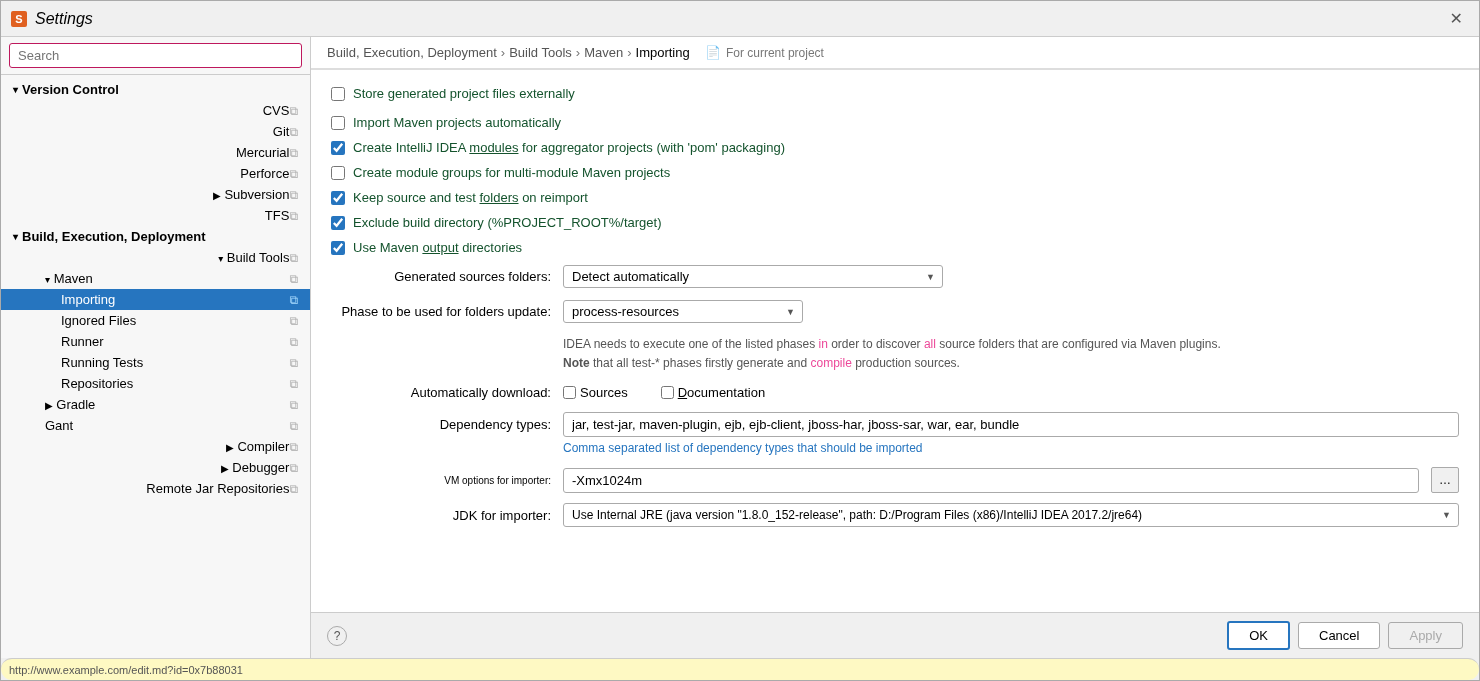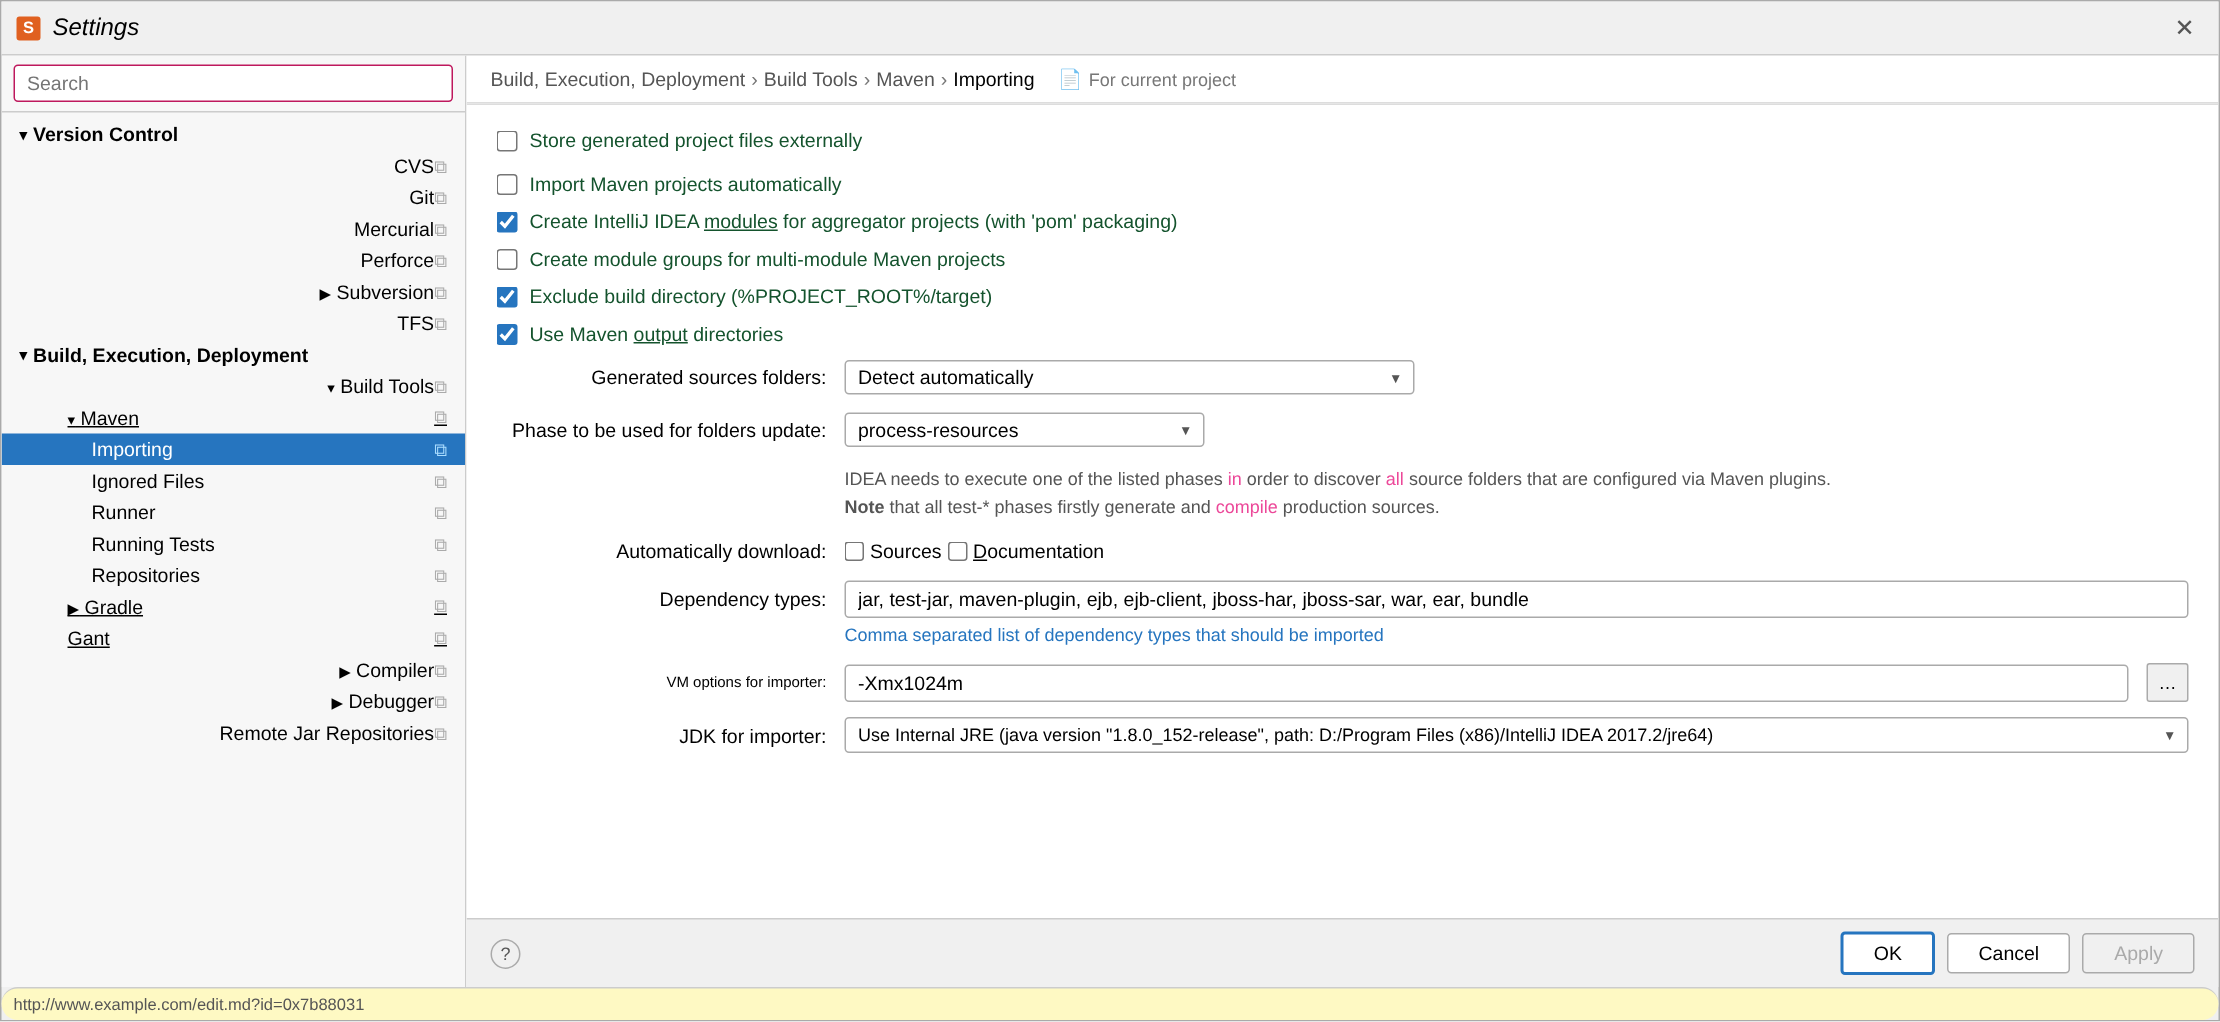--- a/index.html
+++ b/index.html
@@ -97,23 +97,23 @@
       align-items: center;
       justify-content: flex-end;
       font-size: 13px;
       color: #000;
     }
 
     .tree-item-inner {
       padding: 3px 12px 3px 44px;
       cursor: pointer;
       display: flex;
+      align-items: center;
       justify-content: space-between;
       font-size: 13px;
-      text-decoration: underline;
     }
 
     .tree-item-innermost {
       padding: 3px 12px 3px 60px;
       cursor: pointer;
       display: flex;
       align-items: center;
       justify-content: space-between;
       font-size: 13px;
     }
@@ -264,21 +264,21 @@
 
     .auto-download-label {
       font-size: 13px;
       min-width: 220px;
       text-align: right;
     }
 
     .auto-download-checks {
       display: flex;
       align-items: center;
-      gap: 4px;
+      gap: 33px;
     }
 
     .check-with-label {
       display: flex;
       align-items: center;
       gap: 4px;
       font-size: 13px;
     }
 
     .dep-types-row {
@@ -607,20 +607,26 @@
           <label class="checkbox-label">
             Create IntelliJ IDEA <span class="underline">modules</span> for aggregator projects (with 'pom' packaging)
           </label>
         </div>
 
         <div class="checkbox-row">
           <input type="checkbox" style="">
           <label class="checkbox-label">Create module groups for multi-module Maven projects</label>
         </div>
 
+        <div class="checkbox-row">
+          <input type="checkbox" checked="" style="">
+          <label class="checkbox-label">
+            Keep source and test <span class="underline">folders</span> on reimport
+          </label>
+        </div>
 
         <div class="checkbox-row">
           <input type="checkbox" checked="" style="">
           <label class="checkbox-label">Exclude build directory (%PROJECT_ROOT%/target)</label>
         </div>
 
         <div class="checkbox-row">
           <input type="checkbox" checked="" style="">
           <label class="checkbox-label">
             Use Maven <span class="underline">output</span> directories

